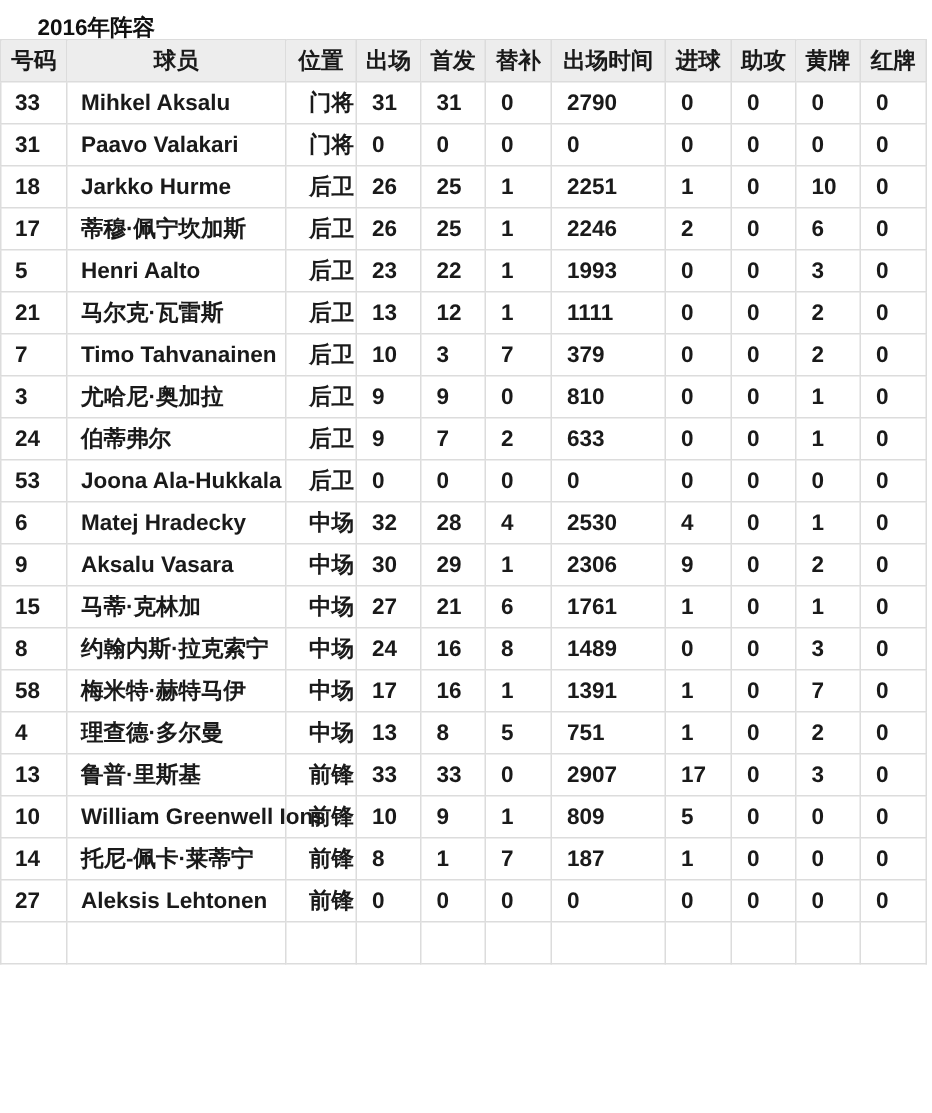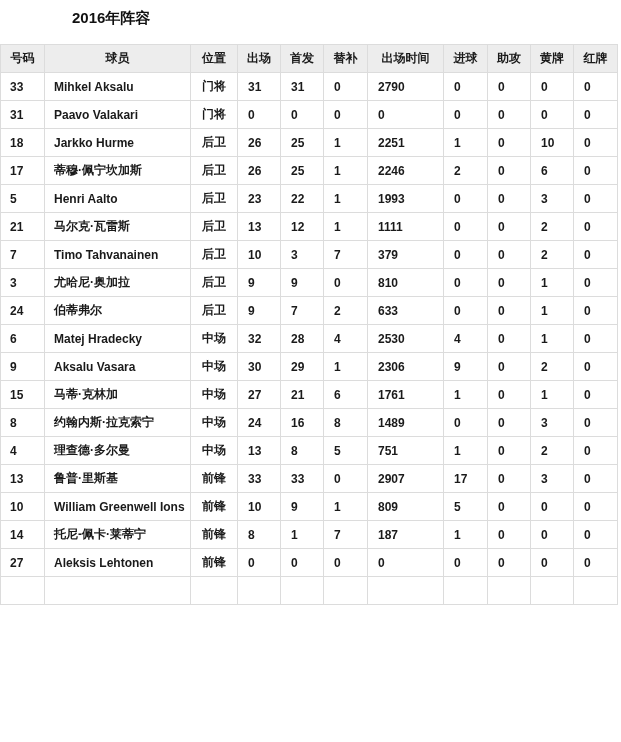--- a/index.html
+++ b/index.html
@@ -1,35 +1,35 @@
 <!DOCTYPE html>
 <html><head>
 <meta charset="utf-8">
 <style>
   html,body{margin:0;padding:0;}
   body{
     width:621px;height:742px;overflow:hidden;background:#ffffff;
     font-family:"Liberation Sans","DejaVu Sans",sans-serif;
     color:#1a1a1a;
   }
-  .page-header{height:44px;box-sizing:border-box;padding:9px 0 0 25px;margin-left:47px;}
+  .page-header{height:26px;box-sizing:border-box;padding:9px 0 0 25px;}
   .page-title{font-size:15px;font-weight:bold;color:#111111;}
   table.squad{
     border-collapse:collapse;table-layout:fixed;width:617px;
-    font-size:12px;font-weight:bold;color:#1a1a1a;
+    font-size:15px;font-weight:bold;color:#1a1a1a;
   }
   th,td{
     border:1px solid #dcdcdc;height:28px;box-sizing:border-box;
     padding:0;white-space:nowrap;overflow:hidden;
   }
   th{background:#ededed;text-align:center;font-weight:bold;}
   td{text-align:left;padding-left:10px;background:#ffffff;}
   td:nth-child(1){padding-left:9px;}
   td:nth-child(2){padding-left:9px;overflow:visible;}
-  td:nth-child(3){text-align:center;padding-left:0;margin-left:24px;}
+  td:nth-child(3){text-align:left;padding-left:15px;margin-left:24px;}
 </style>
 </head>
 <body>
 
 <div class="page-header">
   <span class="page-title">2016年阵容</span>
 </div>
 
 <table class="squad">
   <colgroup>
@@ -172,20 +172,33 @@
         <td>9</td>
         <td>7</td>
         <td>2</td>
         <td>633</td>
         <td>0</td>
         <td>0</td>
         <td>1</td>
         <td>0</td>
       </tr>
       <tr>
+        <td>53</td>
+        <td>Joona Ala-Hukkala</td>
+        <td>后卫</td>
+        <td>0</td>
+        <td>0</td>
+        <td>0</td>
+        <td>0</td>
+        <td>0</td>
+        <td>0</td>
+        <td>0</td>
+        <td>0</td>
+      </tr>
+      <tr>
         <td>6</td>
         <td>Matej Hradecky</td>
         <td>中场</td>
         <td>32</td>
         <td>28</td>
         <td>4</td>
         <td>2530</td>
         <td>4</td>
         <td>0</td>
         <td>1</td>
@@ -224,20 +237,33 @@
         <td>24</td>
         <td>16</td>
         <td>8</td>
         <td>1489</td>
         <td>0</td>
         <td>0</td>
         <td>3</td>
         <td>0</td>
       </tr>
       <tr>
+        <td>58</td>
+        <td>梅米特·赫特马伊</td>
+        <td>中场</td>
+        <td>17</td>
+        <td>16</td>
+        <td>1</td>
+        <td>1391</td>
+        <td>1</td>
+        <td>0</td>
+        <td>7</td>
+        <td>0</td>
+      </tr>
+      <tr>
         <td>4</td>
         <td>理查德·多尔曼</td>
         <td>中场</td>
         <td>13</td>
         <td>8</td>
         <td>5</td>
         <td>751</td>
         <td>1</td>
         <td>0</td>
         <td>2</td>

